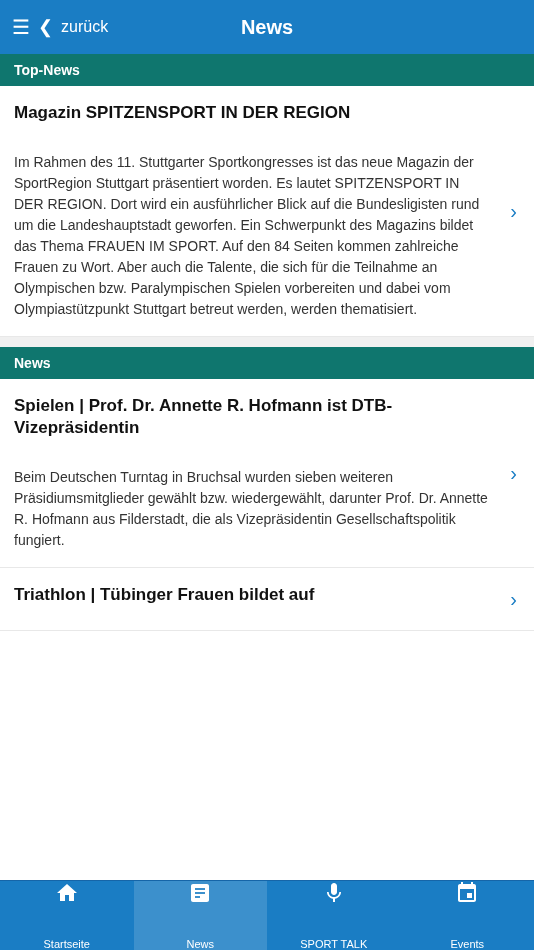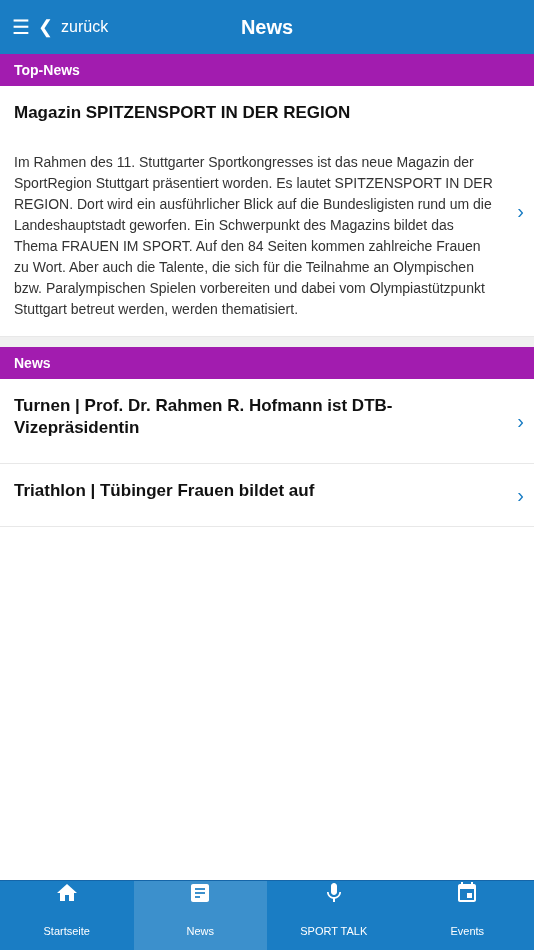--- a/index.html
+++ b/index.html
@@ -54,30 +54,30 @@
 
     
     .content {
       height: calc(950px - 54px - 70px);
       overflow-y: auto;
       background: #fff;
     }
 
     
     .section-label {
-      background: #a21caf;
+      background: #0f766e;
       color: #fff;
       font-size: 14px;
       font-weight: 600;
       padding: 8px 14px;
     }
 
     
     .news-item {
-      padding: 16px 10px 16px 14px;
+      padding: 16px 17px 16px 14px;
       border-bottom: 1px solid #e8e8e8;
       position: relative;
       display: flex;
       align-items: center;
     }
     .news-item-content {
       flex: 1;
       padding-right: 20px;
     }
     .news-item-title {
@@ -110,24 +110,24 @@
       background: #1a7dc4;
       display: flex;
       align-items: stretch;
       border-top: 1px solid #1565a8;
     }
     .tab-item {
       flex: 1;
       display: flex;
       flex-direction: column;
       align-items: center;
-      justify-content: flex-start;
-      color: #fff;
-      cursor: pointer;
-      gap: 16px;
+      justify-content: space-between;
+      color: #fff;
+      cursor: pointer;
+      gap: 8px;
     }
     .tab-item.active {
       background: rgba(255,255,255,0.15);
     }
     .tab-icon {
       font-size: 22px;
       line-height: 1;
     }
     .tab-label {
       font-size: 11px;
@@ -161,21 +161,22 @@
       <div class="news-item-body">Im Rahmen des 11. Stuttgarter Sportkongresses ist das neue Magazin der SportRegion Stuttgart präsentiert worden. Es lautet SPITZENSPORT IN DER REGION. Dort wird ein ausführlicher Blick auf die Bundesligisten rund um die Landeshauptstadt geworfen. Ein Schwerpunkt des Magazins bildet das Thema FRAUEN IM SPORT. Auf den 84 Seiten kommen zahlreiche Frauen zu Wort. Aber auch die Talente, die sich für die Teilnahme an Olympischen bzw. Paralympischen Spielen vorbereiten und dabei vom Olympiastützpunkt Stuttgart betreut werden, werden thematisiert.</div>
     </div>
     <span class="chevron-right">›</span>
   </div>
 
   <div class="section-divider"></div>
 
   <div class="section-label">News</div>
   <div class="news-item">
     <div class="news-item-content">
-      <div class="news-item-title">Turnen | Prof. Dr. Rahmen R. Hofmann ist DTB-Vizepräsidentin</div>
+      <div class="news-item-title">Spielen | Prof. Dr. Annette R. Hofmann ist DTB-Vizepräsidentin</div>
+      <div class="news-item-body">Beim Deutschen Turntag in Bruchsal wurden sieben weiteren Präsidiumsmitglieder gewählt bzw. wiedergewählt, darunter Prof. Dr. Annette R. Hofmann aus Filderstadt, die als Vizepräsidentin Gesellschaftspolitik fungiert.</div>
     </div>
     <span class="chevron-right">›</span>
   </div>
 
   <div class="news-item">
     <div class="news-item-content">
       <div class="news-item-title">Triathlon | Tübinger Frauen bildet auf</div>
     </div>
     <span class="chevron-right">›</span>
   </div>

